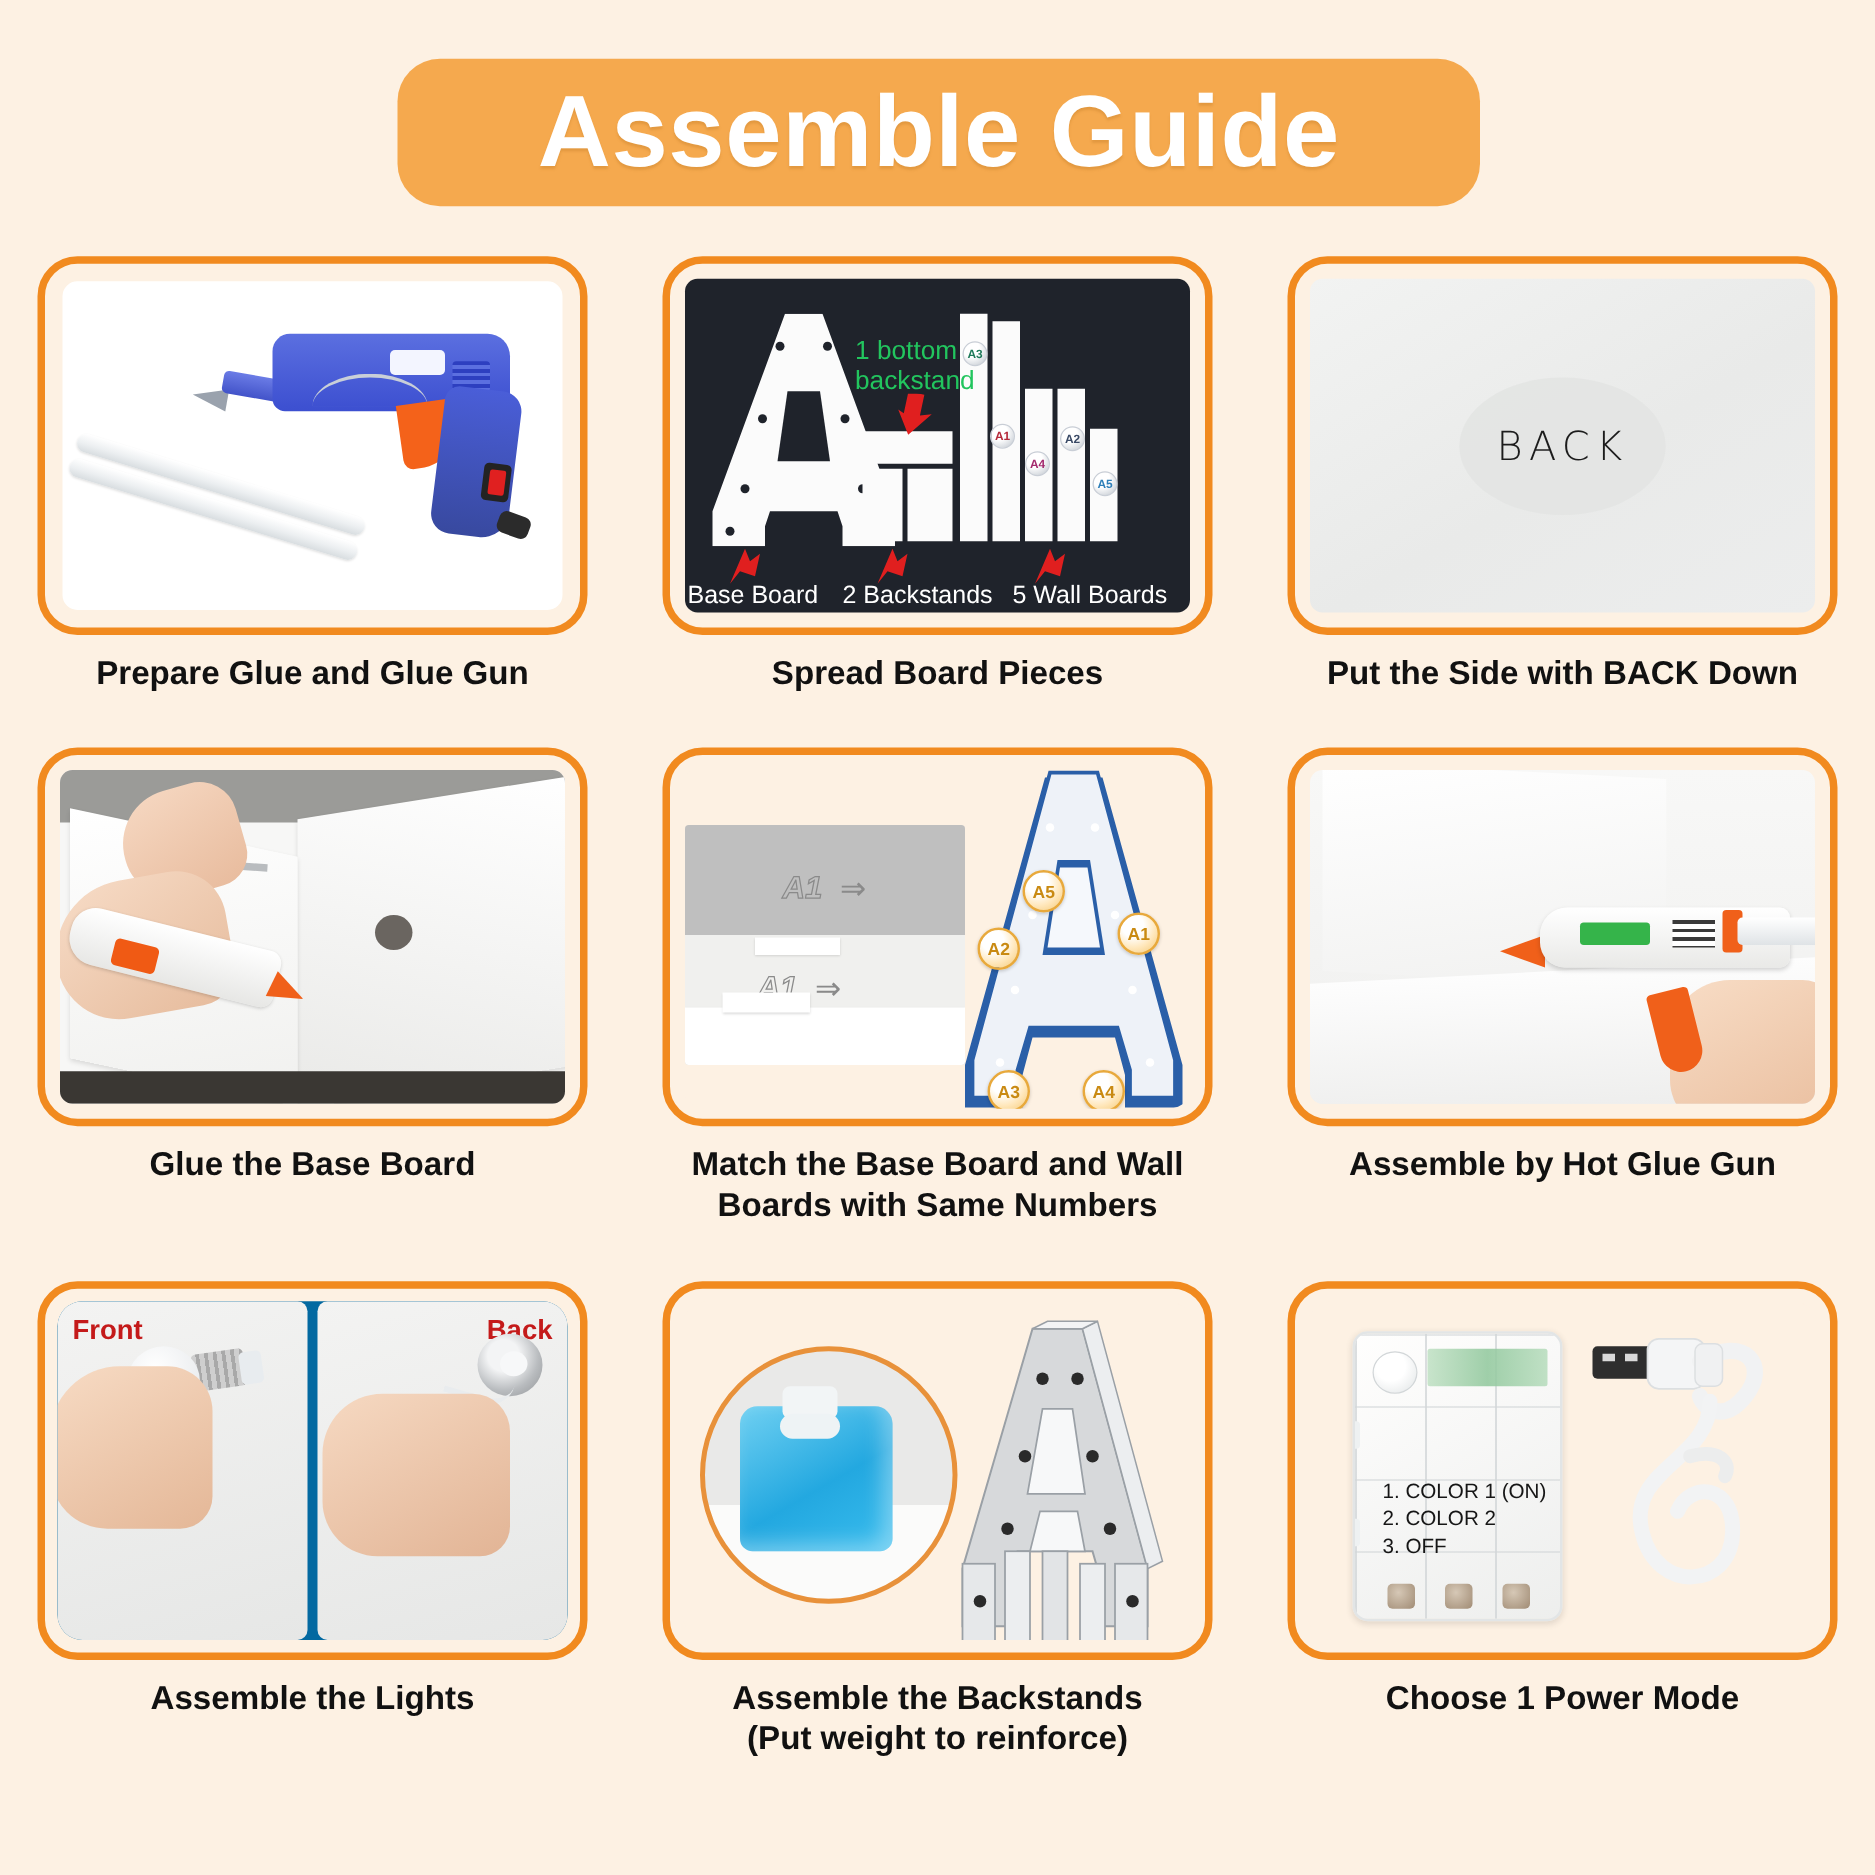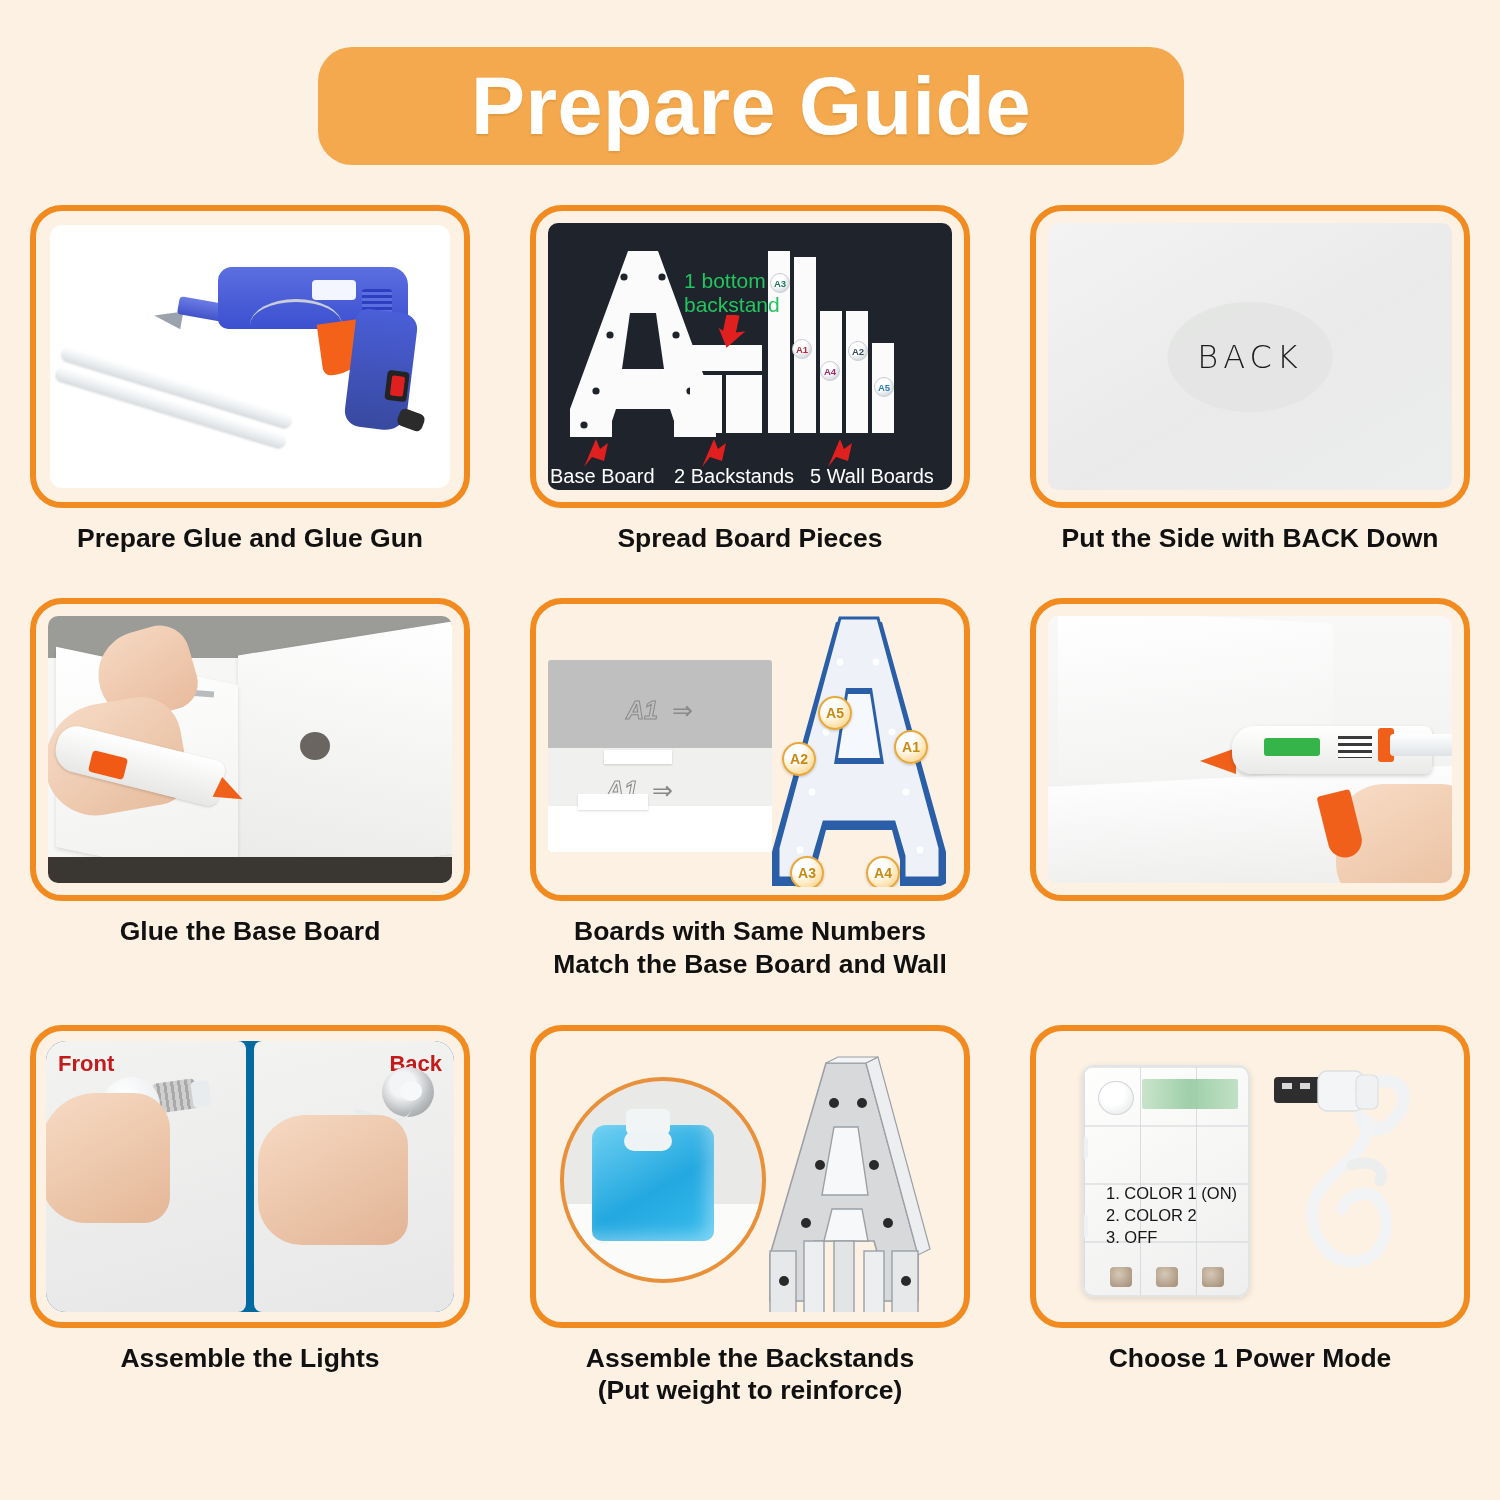--- a/index.html
+++ b/index.html
@@ -374,21 +374,21 @@
   .p9 .bb-tabL { position:absolute; left:-8px; top:70px; width:12px; height:22px; background:#eef1f2; border-radius:3px; }
   .p9 .bb-tabL2{ position:absolute; left:-8px; top:148px; width:12px; height:22px; background:#eef1f2; border-radius:3px; }
   .p9 .usb-wrap { position: absolute; right: 18px; top: 18px; width: 180px; height: 250px; }
 </style>
 </head>
 <body>
 
 <div id="page">
 
   <div class="title-pill">
-    <div class="title-text">Prepare Guide</div>
+    <div class="title-text">Assemble Guide</div>
   </div>
 
   <div class="grid">
 
     <div class="row row-1">
 
       <div class="cell">
         <div class="panel p1">
           <div class="plate">
             <div class="stick s1"></div>
@@ -552,40 +552,41 @@
               </div>
             <div class="badge5" style="left:246px; top:244px;">
                 <span>A3</span>
               </div>
             <div class="badge5" style="left:322px; top:244px;">
                 <span>A4</span>
               </div>
           </div>
         </div>
         <div class="caption">
+          <div>Match the Base Board and Wall</div>
           <div>Boards with Same Numbers</div>
-          <div>Match the Base Board and Wall</div>
         </div>
       </div>
 
       <div class="cell">
         <div class="panel p6">
           <div class="plate">
             <div class="wallA"></div>
             <div class="wallB"></div>
             <div class="hgun-tip"></div>
             <div class="hgun"></div>
             <div class="hgun-lbl"></div>
             <div class="hgun-vent"></div>
             <div class="hgun-collar"></div>
             <div class="hgun-stick"></div>
             <div class="hand"></div>
             <div class="hgun-trig"></div>
           </div>
         </div>
+        <div class="caption">Assemble by Hot Glue Gun</div>
       </div>
     </div>
 
     <div class="row row-3">
 
       <div class="cell">
         <div class="panel p7">
           <div class="plate">
             <div class="half">
               <div class="fb-label fb-left">Front</div>

